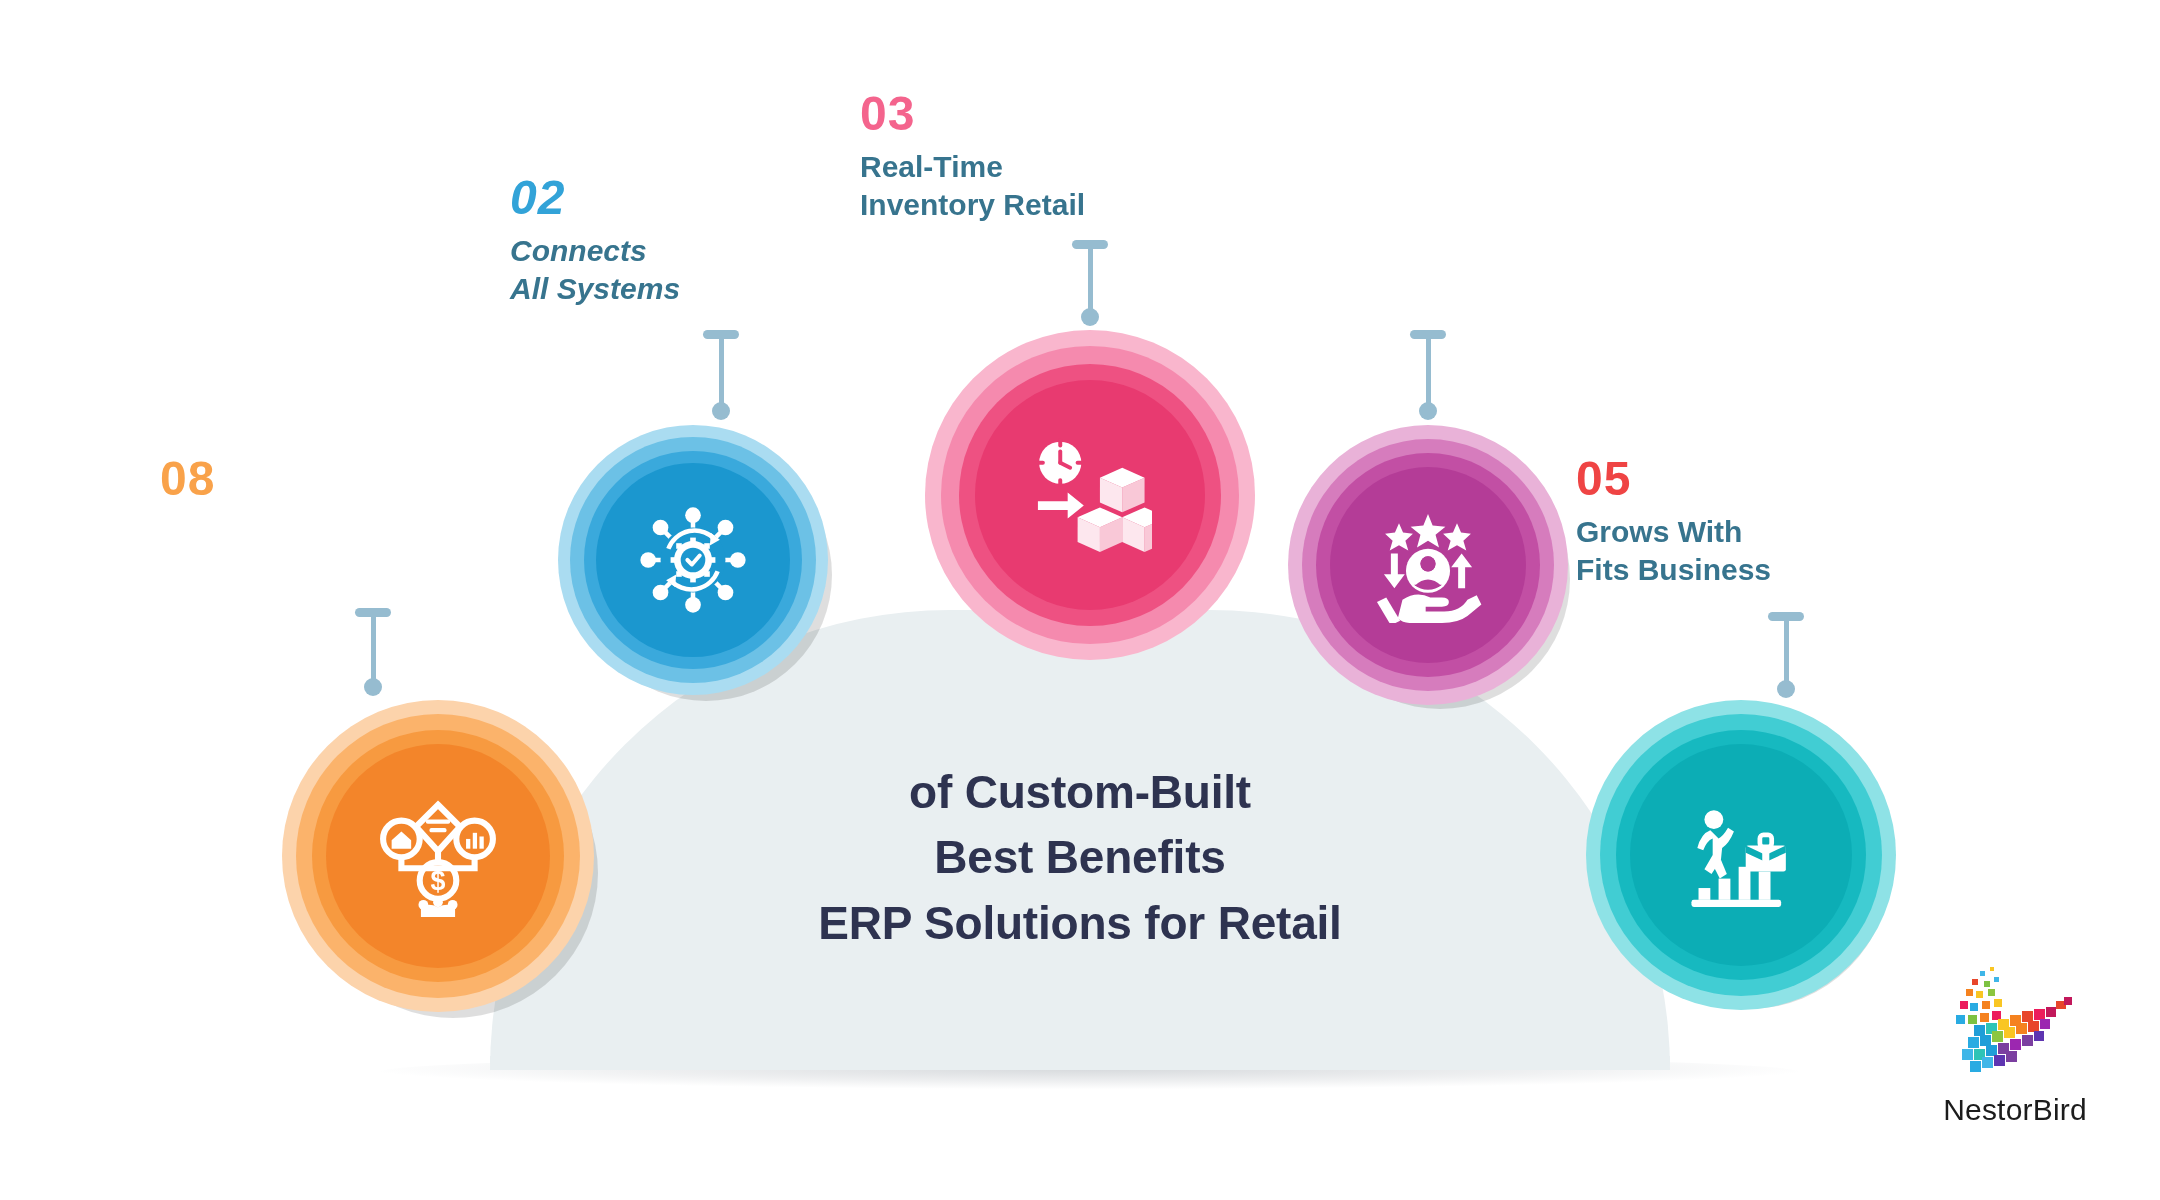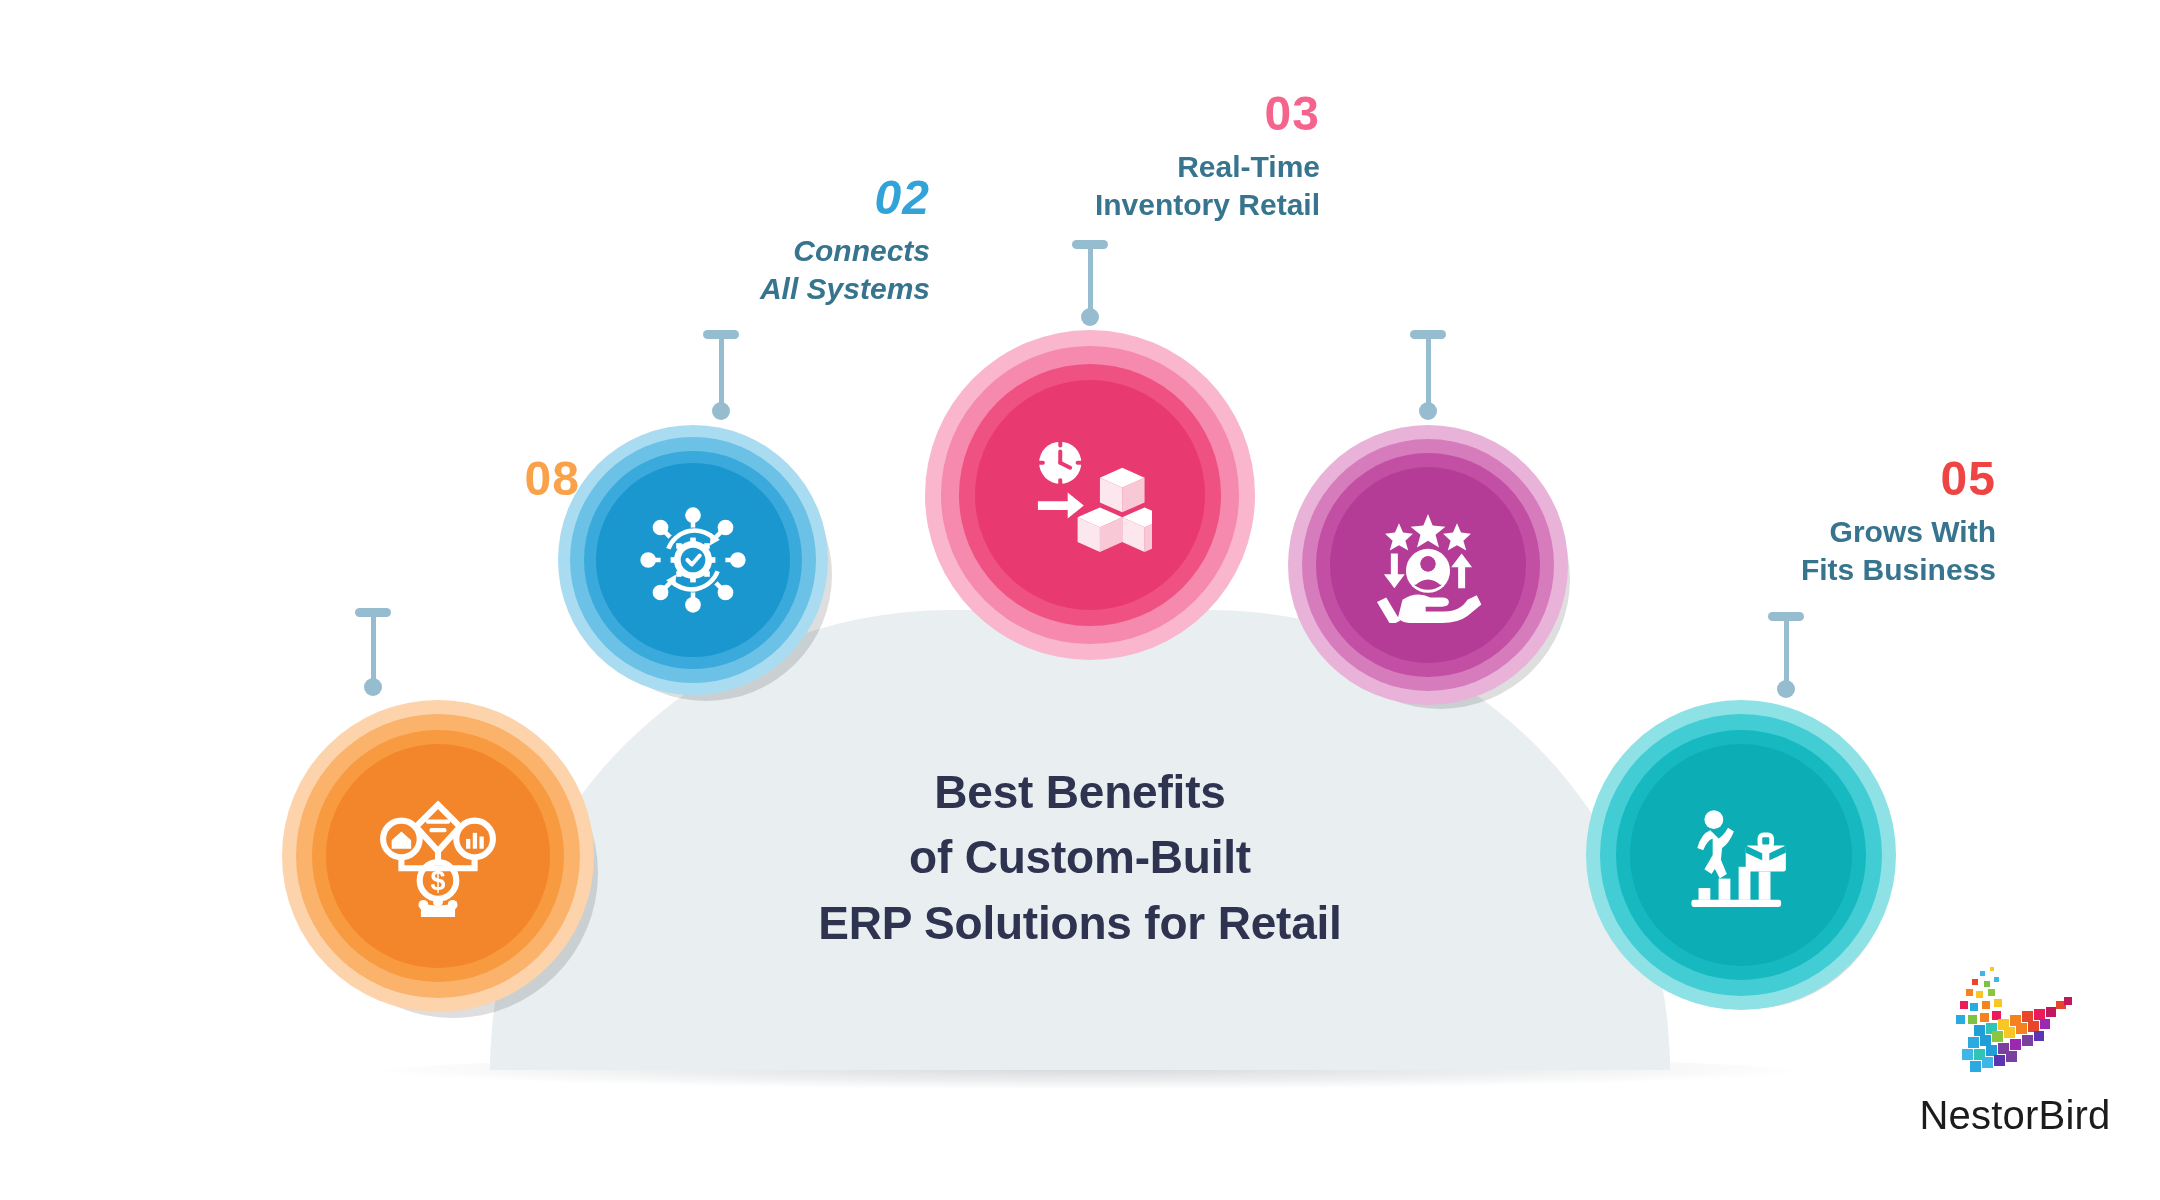--- a/index.html
+++ b/index.html
@@ -42,34 +42,34 @@
   }
   .icon-svg{ display:block; }
 
   
   .pin{ position:absolute; }
   .pin .bar{ position:absolute; left:0; top:0; width:36px; height:9px; border-radius:5px; background:#96bcd0; }
   .pin .stem{ position:absolute; left:15.5px; top:6px; width:5px; background:#96bcd0; }
   .pin .dot{ position:absolute; left:9px; width:18px; height:18px; border-radius:50%; background:#96bcd0; }
 
   
-  .label{ position:absolute; text-align:right; }
+  .label{ position:absolute; text-align:left; }
   .label .num{
     font-size:48px; font-weight:bold; line-height:1.0; letter-spacing:1px;
     margin-bottom:10px;
   }
   .label .cap{
     font-size:30px; font-weight:bold; color:#37748e; line-height:1.28;
     white-space:pre-line;
   }
 
   
   .brand{ position:absolute; left:1900px; top:965px; width:230px; text-align:center; }
   .brand .mark{ width:150px; height:120px; margin:0 auto; display:block; }
-  .brand .name{ font-size:40px; color:#1c1c1c; letter-spacing:.2px; margin-top:8px; font-family:"Liberation Sans", sans-serif; }
+  .brand .name{ font-size:30px; color:#1c1c1c; letter-spacing:.2px; margin-top:8px; font-family:"Liberation Sans", sans-serif; }
 </style>
 </head>
 <body>
 
 <div id="stage">
 
   <div class="dome-shadow"></div>
   <div class="dome"></div>
   <div class="dome-base"></div>
 
@@ -286,22 +286,22 @@
     <div class="stem" style="height:70px;"></div>
     <div class="dot" style="top:68px;"></div>
   </div>
   <div class="label" style="left:1576px;top:455px;width:420px;">
     <div class="num" style="color:#ef4444;">05</div>
     <div class="cap">Grows With
 Fits Business</div>
   </div>
 
   <div class="dome-title">
+    <div>of Custom-Built</div>
     <div>Best Benefits</div>
-    <div>of Custom-Built</div>
     <div>ERP Solutions for Retail</div>
   </div>
 
   <div class="brand">
     <svg class="mark" viewBox="0 0 150 120">
 
       <rect x="40" y="6" width="5" height="5" fill="#3fb6e8"></rect>
       <rect x="50" y="2" width="4" height="4" fill="#f9c623"></rect>
       <rect x="32" y="14" width="6" height="6" fill="#e8462b"></rect>
       <rect x="44" y="16" width="6" height="6" fill="#7dc242"></rect>

